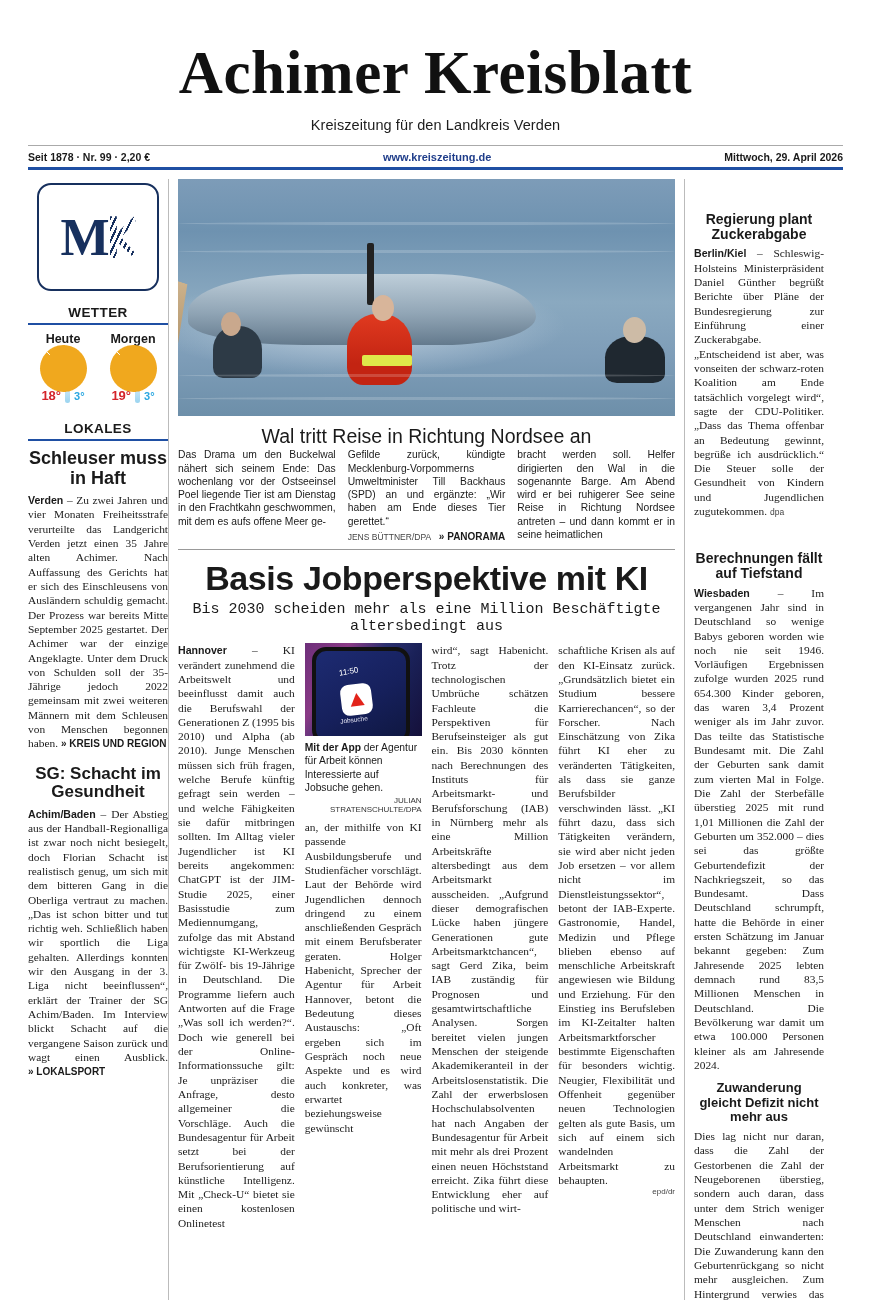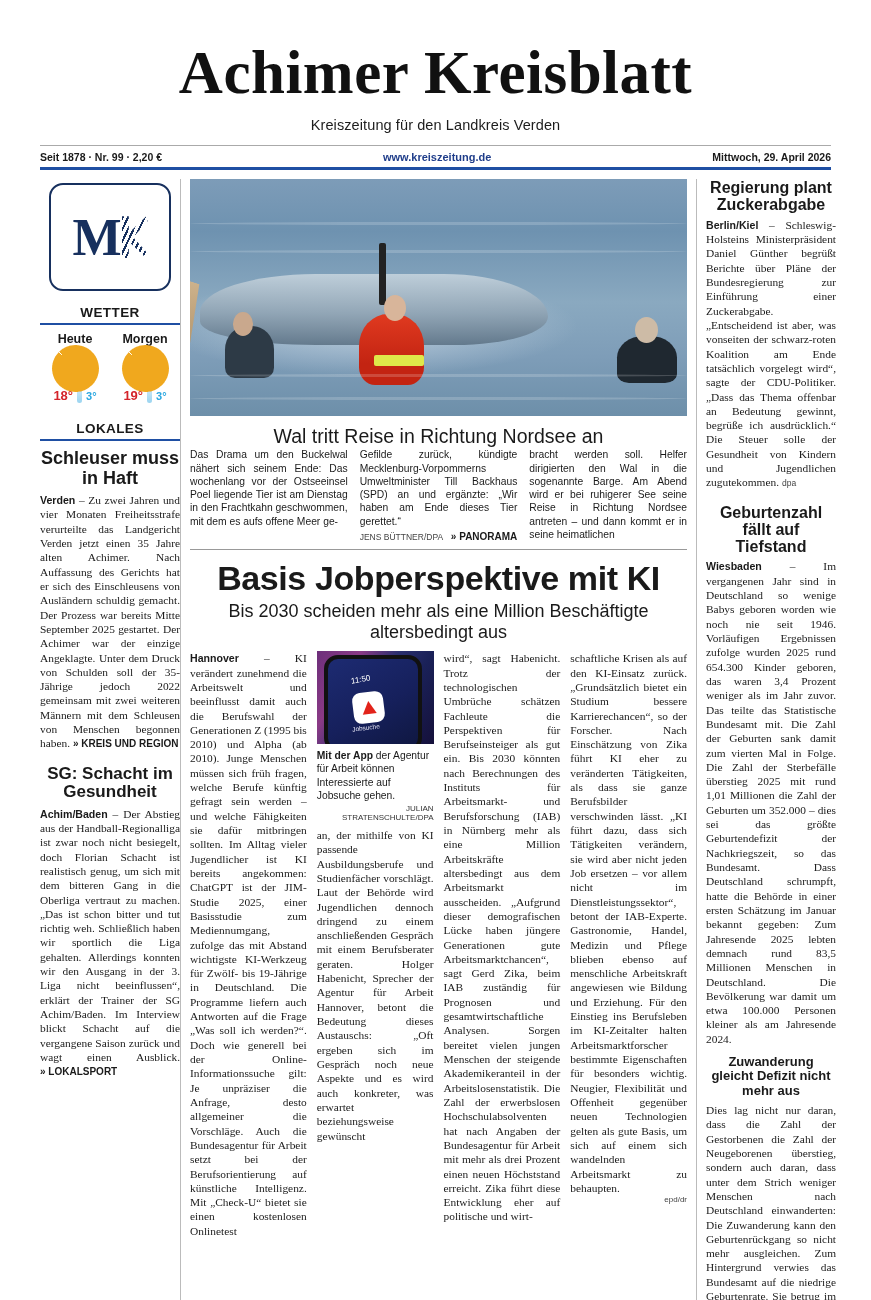--- a/index.html
+++ b/index.html
@@ -3,21 +3,21 @@
 <meta charset="utf-8">
 <style>
   * { box-sizing: border-box; margin: 0; padding: 0; }
   html, body {
     width: 871px; height: 1300px;
     background: #ffffff;
     font-family: "Liberation Serif", serif;
     color: #1a1a1a;
     overflow: hidden;
   }
-  .page { position: relative; width: 871px; height: 1300px; padding: 0 40px; }
+  .page { position: relative; width: 871px; height: 1300px; padding: 0 28px; }
 
   
   .masthead { text-align: center; padding-top: 42px; }
   .masthead-title {
     font-family: "Liberation Serif", serif;
     font-weight: bold;
     font-size: 61px;
     letter-spacing: 0.5px;
     line-height: 1.02;
     color: #111;
@@ -211,22 +211,22 @@
   .cap-foot { display: flex; justify-content: space-between; align-items: baseline; margin-top: 3px; }
   .sep-rule { border-top: 1px solid #999; margin: 7px 0 0 0; }
 
   
   .main-head {
     font-family: "Liberation Sans", sans-serif;
     font-weight: bold; font-size: 34px; line-height: 1.04;
     text-align: center; margin-top: 11px; letter-spacing: -0.4px;
   }
   .main-sub {
-    font-family: Liberation Sans, sans-serif;
-    font-size: 18px; text-align: center; margin-top: 5px; margin-bottom: 8px;
+    font-family: Liberation Mono, monospace;
+    font-size: 15px; text-align: center; margin-top: 5px; margin-bottom: 8px;
   }
   .cols4 { display: flex; gap: 10px; }
   .c4 { flex: 1; }
 
   
   .phone-photo {
     width: 100%; height: 93px; margin-bottom: 5px;
     background: linear-gradient(120deg,#6d2f7a 0%, #8a3a86 26%, #2a2f6e 48%, #1a2158 68%, #15103a 100%);
     position: relative; overflow: hidden;
   }
@@ -263,22 +263,22 @@
   .cap-inline {
     font-family: "Liberation Sans", sans-serif;
     font-size: 10.3px; line-height: 1.28;
   }
   .cap-inline b { font-weight: bold; }
   .epd { font-family: "Liberation Sans", sans-serif; font-size: 8px; color: #444; }
 
   
   .r-head {
     font-family: "Liberation Sans", sans-serif;
-    font-weight: bold; font-size: 16px; line-height: 1.08;
-    text-align: center; margin-bottom: 4px;
+    font-weight: bold; font-size: 14px; line-height: 1.08;
+    text-align: center; margin-bottom: 4px; margin-top: 33px;
   }
   .r-sub {
     font-family: "Liberation Sans", sans-serif;
     font-weight: bold; font-size: 13px; line-height: 1.1;
     text-align: center; margin: 9px 0 5px 0;
   }
   .dpa { font-family: "Liberation Sans", sans-serif; font-size: 8.5px; color: #444; }
 
   .vrule { border-left: 1px solid #bbb; }
   .mt6 { margin-top: 6px; }
@@ -418,21 +418,21 @@
       </div>
     </div>
 
     <div class="col-right vrule" style="padding-left:9px">
       <div>
         <div class="r-head">Regierung plant Zuckerabgabe</div>
         <div class="body-text"><span class="lead">Berlin/Kiel</span><span> – Schleswig-Holsteins Ministerpräsident Daniel Günther begrüßt Berichte über Pläne der Bundesregierung zur Einführung einer Zuckerabgabe. „Entscheidend ist aber, was vonseiten der schwarz-roten Koalition am Ende tatsächlich vorgelegt wird“, sagte der CDU-Politiker. „Dass das Thema offenbar an Bedeutung gewinnt, begrüße ich ausdrücklich.“ Die Steuer solle der Gesundheit von Kindern und Jugendlichen zugutekommen.</span> <span class="dpa">dpa</span></div>
       </div>
 
       <div style="margin-top:14px">
-        <div class="r-head">Geburtenzahl fällt auf Tiefstand</div>
+        <div class="r-head">Berechnungen fällt auf Tiefstand</div>
         <div class="body-text"><span class="lead">Wiesbaden</span><span> – Im vergangenen Jahr sind in Deutschland so wenige Babys geboren worden wie noch nie seit 1946. Vorläufigen Ergebnissen zufolge wurden 2025 rund 654.300 Kinder geboren, das waren 3,4 Prozent weniger als im Jahr zuvor. Das teilte das Statistische Bundesamt mit. Die Zahl der Geburten sank damit zum vierten Mal in Folge.
     Die Zahl der Sterbefälle überstieg 2025 mit rund 1,01 Millionen die Zahl der Geburten um 352.000 – dies sei das größte Geburtendefizit der Nachkriegszeit, so das Bundesamt.
     Dass Deutschland schrumpft, hatte die Behörde in einer ersten Schätzung im Januar bekannt gegeben: Zum Jahresende 2025 lebten demnach rund 83,5 Millionen Menschen in Deutschland. Die Bevölkerung war damit um etwa 100.000 Personen kleiner als am Jahresende 2024.</span></div>
         <div class="r-sub">Zuwanderung gleicht Defizit nicht mehr aus</div>
         <div class="body-text"><span>Dies lag nicht nur daran, dass die Zahl der Gestorbenen die Zahl der Neugeborenen überstieg, sondern auch daran, dass unter dem Strich weniger Menschen nach Deutschland einwanderten: Die Zuwanderung kann den Geburtenrückgang so nicht mehr ausgleichen.
     Zum Hintergrund verwies das Bundesamt auf die niedrige Geburtenrate. Sie betrug im Jahr 2024 1,35 Kinder je Frau.</span> </div>
       </div>
     </div>
   </div>
 

